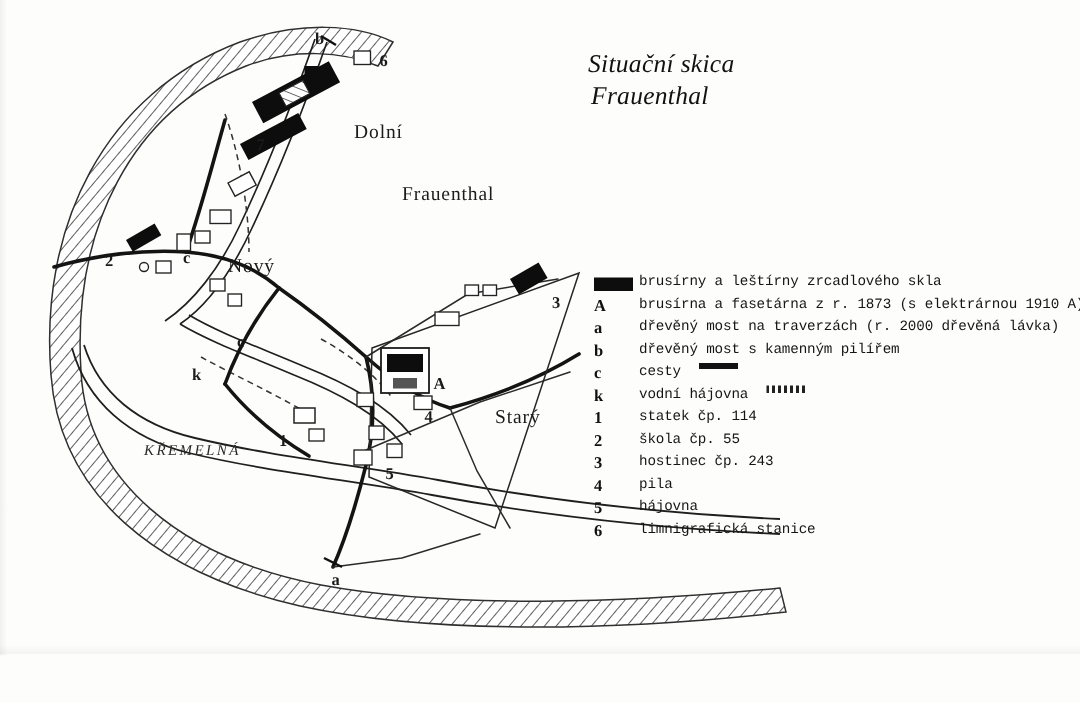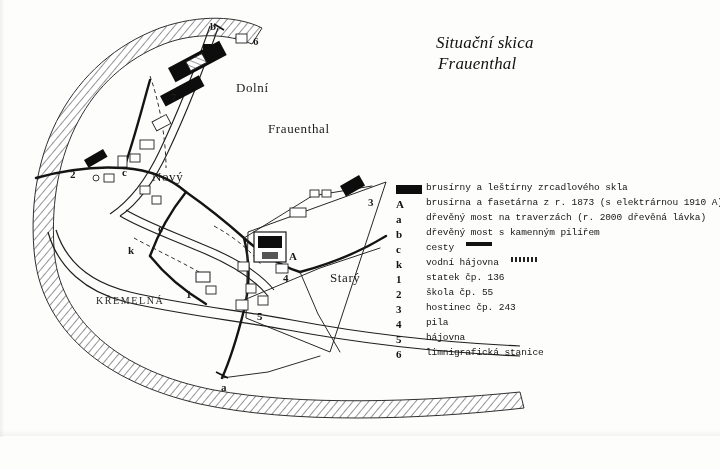--- a/index.html
+++ b/index.html
@@ -32,21 +32,20 @@
   .title-block {
     position: absolute;
     left: 392px;
     top: 32px;
     font-family: "Liberation Serif", serif;
     font-style: italic;
     font-size: 17px;
     line-height: 21px;
     color: #111;
     letter-spacing: 0.2px;
-    margin-left: 44px;
   }
   .title-block .l2 { margin-left: 2px; }
 
   
   .maplabel {
     position: absolute;
     font-family: "Liberation Serif", serif;
     font-size: 12px;
     color: #1b1b1b;
     white-space: nowrap;
@@ -57,20 +56,21 @@
   }
   .maplabel.num {
     font-family: "Liberation Serif", serif;
     font-size: 11px;
     font-weight: bold;
   }
   .maplabel.river {
     font-size: 10px;
     letter-spacing: 1.6px;
     color: #2a2a2a;
+    font-style: italic;
   }
 
   
   .legend {
     position: absolute;
     left: 392px;
     top: 182px;
     width: 312px;
   }
   .legend-title {
@@ -319,21 +319,21 @@
           <div class="legend-key">
             <span class="sw-glyph">k</span>
           </div>
           <div class="legend-text">vodní hájovna</div>
           <span class="sw-canal" style="margin-left: 12px;"></span>
         </div>
         <div class="legend-row">
           <div class="legend-key">
             <span class="sw-glyph">1</span>
           </div>
-          <div class="legend-text">statek čp. 136</div>
+          <div class="legend-text">statek čp. 114</div>
         </div>
         <div class="legend-row">
           <div class="legend-key">
             <span class="sw-glyph">2</span>
           </div>
           <div class="legend-text">škola čp. 55</div>
         </div>
         <div class="legend-row">
           <div class="legend-key">
             <span class="sw-glyph">3</span>

